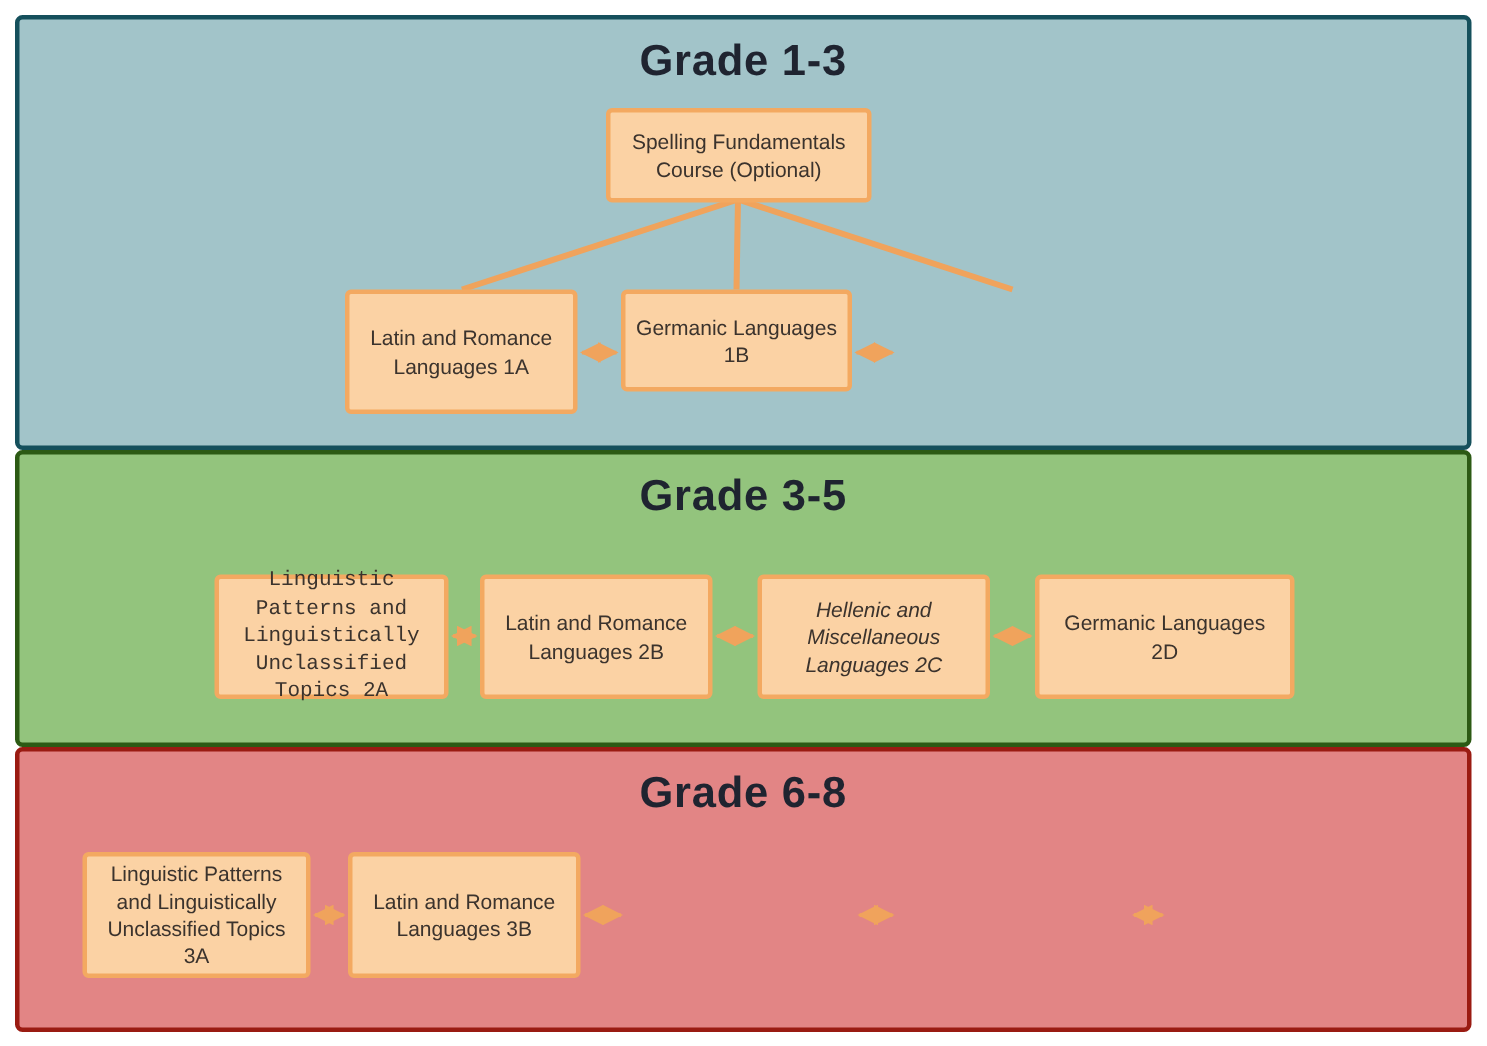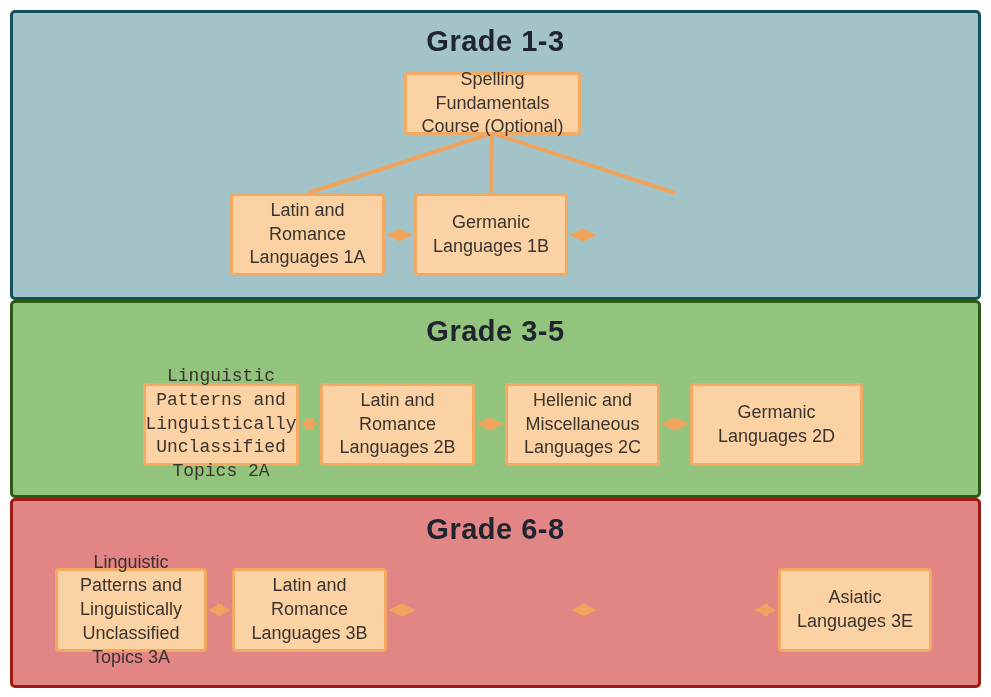--- a/index.html
+++ b/index.html
@@ -16,29 +16,29 @@
   .band-3{top:498px;height:190px;}
   .band-title{
     position:absolute;top:12px;left:0;width:100%;text-align:center;
     font-size:29px;font-weight:700;color:#1f2430;letter-spacing:0.5px;
   }
   svg.connectors{position:absolute;left:0;top:0;width:991px;height:697px;pointer-events:none;}
   .node{
     position:absolute;box-sizing:border-box;
     background:#fbd2a4;border:3px solid #f3a961;border-radius:4px;
     display:flex;align-items:center;justify-content:center;text-align:center;
-    font-size:18px;line-height:1.32;color:#3b332d;padding:3px 7px;
+    font-size:14px;line-height:1.32;color:#3b332d;padding:3px 7px;
   }
   .b-spelling{left:404px;top:72px;width:177px;height:63px;}
   .b-1a{left:230px;top:193px;width:155px;height:83px;}
-  .b-1b{left:414px;top:193px;width:154px;height:83px;}
+  .b-1b{left:414px;top:193px;width:154px;height:68px;}
   .b-1c{left:598px;top:193px;width:155px;height:83px;}
   .b-2a{left:143px;top:383px;width:156px;height:83px;font-family:Liberation Mono, monospace;}
   .b-2b{left:320px;top:383px;width:155px;height:83px;}
-  .b-2c{left:505px;top:383px;width:155px;height:83px;}
+  .b-2c{left:505px;top:383px;width:155px;height:83px;font-style:italic;}
   .b-2d{left:690px;top:383px;width:173px;height:83px;}
   .b-3a{left:55px;top:568px;width:152px;height:84px;}
   .b-3b{left:232px;top:568px;width:155px;height:84px;}
   .b-3c{left:417px;top:568px;width:153px;height:84px;}
   .b-3d{left:598px;top:568px;width:155px;height:84px;}
   .b-3e{left:778px;top:568px;width:154px;height:84px;}
 </style>
 </head>
 <body>
 
@@ -82,15 +82,14 @@
   <div class="node b-1a">Latin and Romance Languages 1A</div>
   <div class="node b-1b">Germanic Languages 1B</div>
 
   <div class="node b-2a">Linguistic Patterns and Linguistically Unclassified Topics 2A</div>
   <div class="node b-2b">Latin and Romance Languages 2B</div>
   <div class="node b-2c">Hellenic and Miscellaneous Languages 2C</div>
   <div class="node b-2d">Germanic Languages 2D</div>
 
   <div class="node b-3a">Linguistic Patterns and Linguistically Unclassified Topics 3A</div>
   <div class="node b-3b">Latin and Romance Languages 3B</div>
-  <div class="node b-3e">Asiatic Languages 3E</div>
 
 </div>
 
 </body></html>

